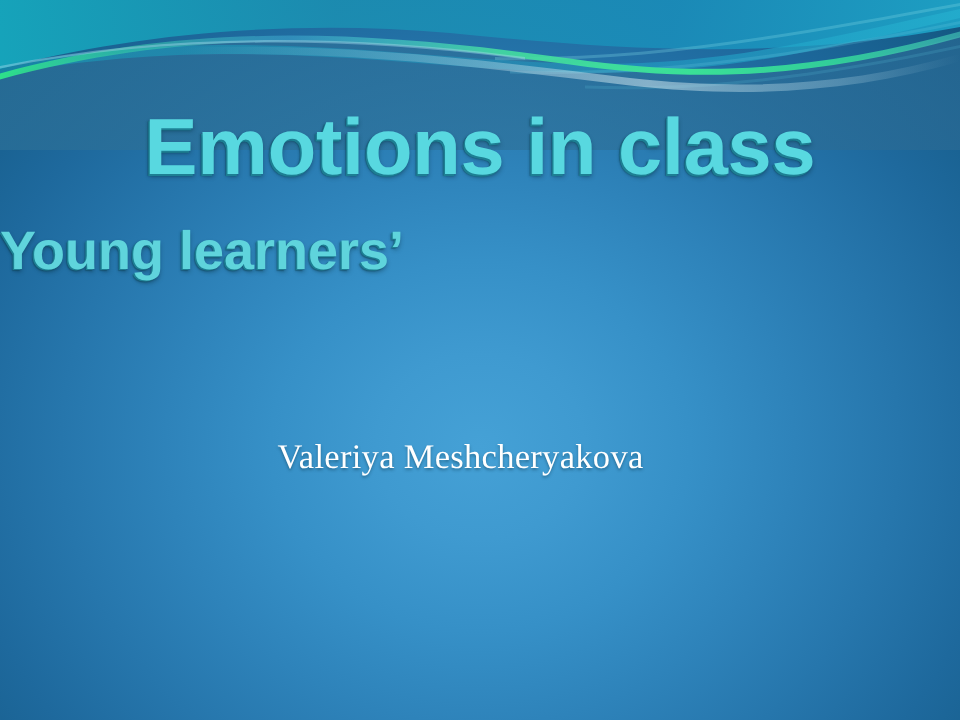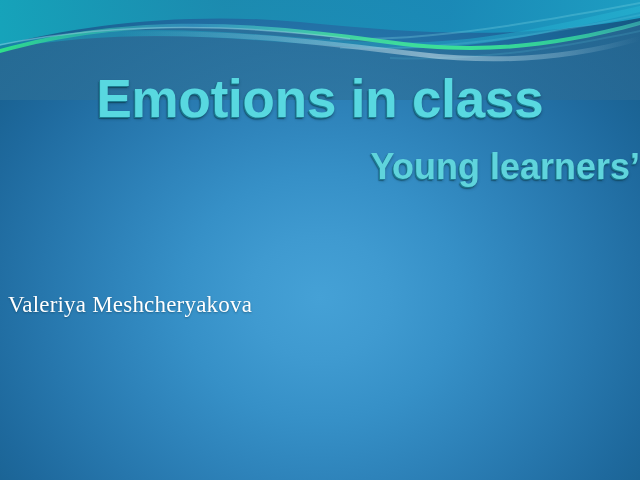--- a/index.html
+++ b/index.html
@@ -57,37 +57,37 @@
       -1px 1px 0 #1d7f93,
       -1.5px 1.5px 1px rgba(10,60,75,0.55),
       0 2px 3px rgba(8,45,60,0.40);
     white-space: nowrap;
   }
 
   .subtitle {
     position: absolute;
     left: 0; top: 144px;
     width: 640px;
-    text-align: right;
+    text-align: left;
     font-size: 36px;
     font-weight: 600;
     line-height: 45px;
     color: #5fd4dc;
     text-shadow:
       -1px 1px 0 #1d7f93,
       -1.5px 1.5px 1px rgba(10,60,75,0.50),
       0 2px 3px rgba(8,45,60,0.35);
   }
   .subtitle .sub-line { display: block; white-space: nowrap; }
 
   .author {
     position: absolute;
-    left: 8px; top: 292px;
+    left: 0; top: 292px;
     width: 614px;
-    text-align: left;
+    text-align: center;
     font-family: "Liberation Serif", serif;
     font-size: 23px;
     font-weight: 400;
     color: #ffffff;
     letter-spacing: 0.2px;
     text-shadow: 0 1px 2px rgba(10,50,70,0.45);
     white-space: nowrap;
   }
 </style>
 </head>

